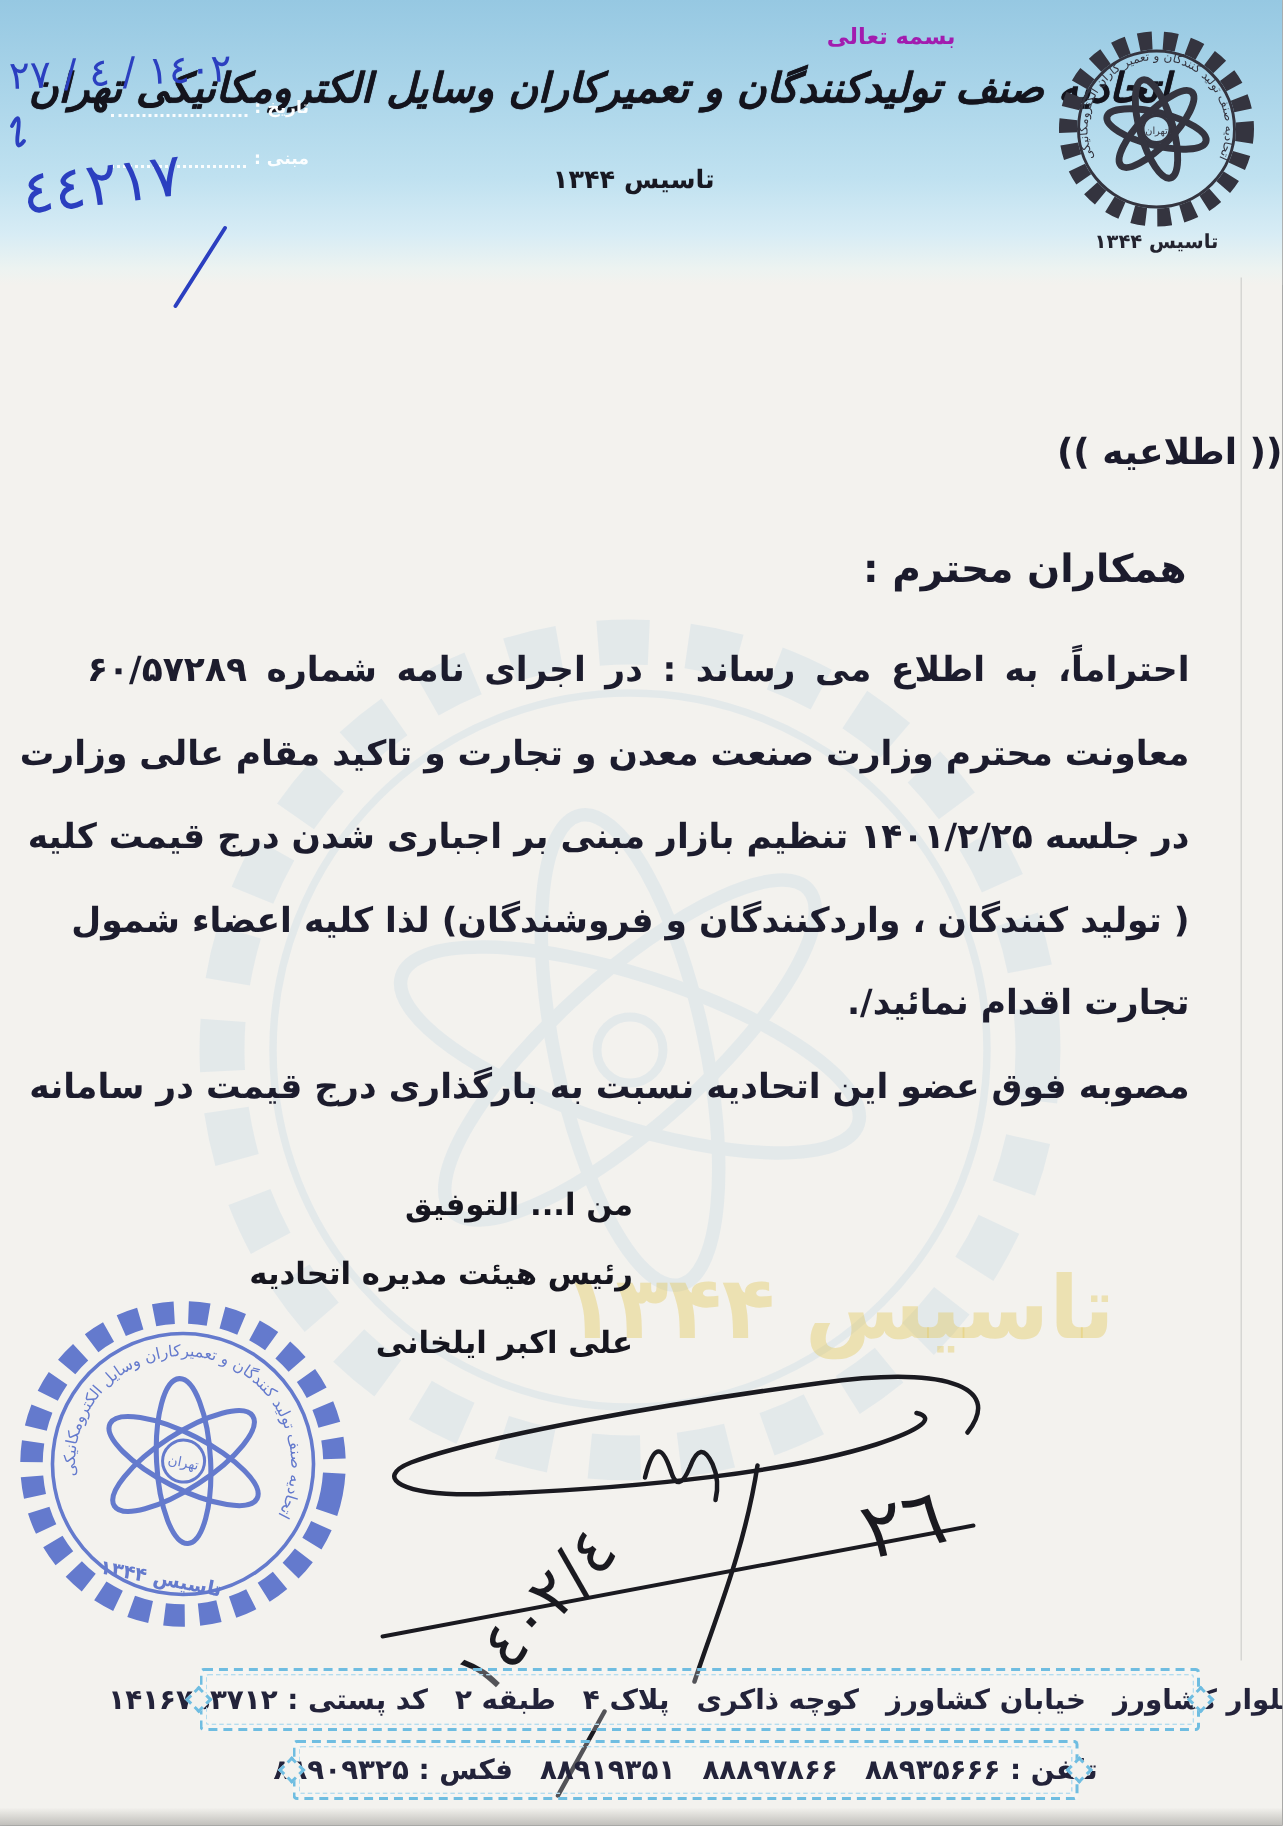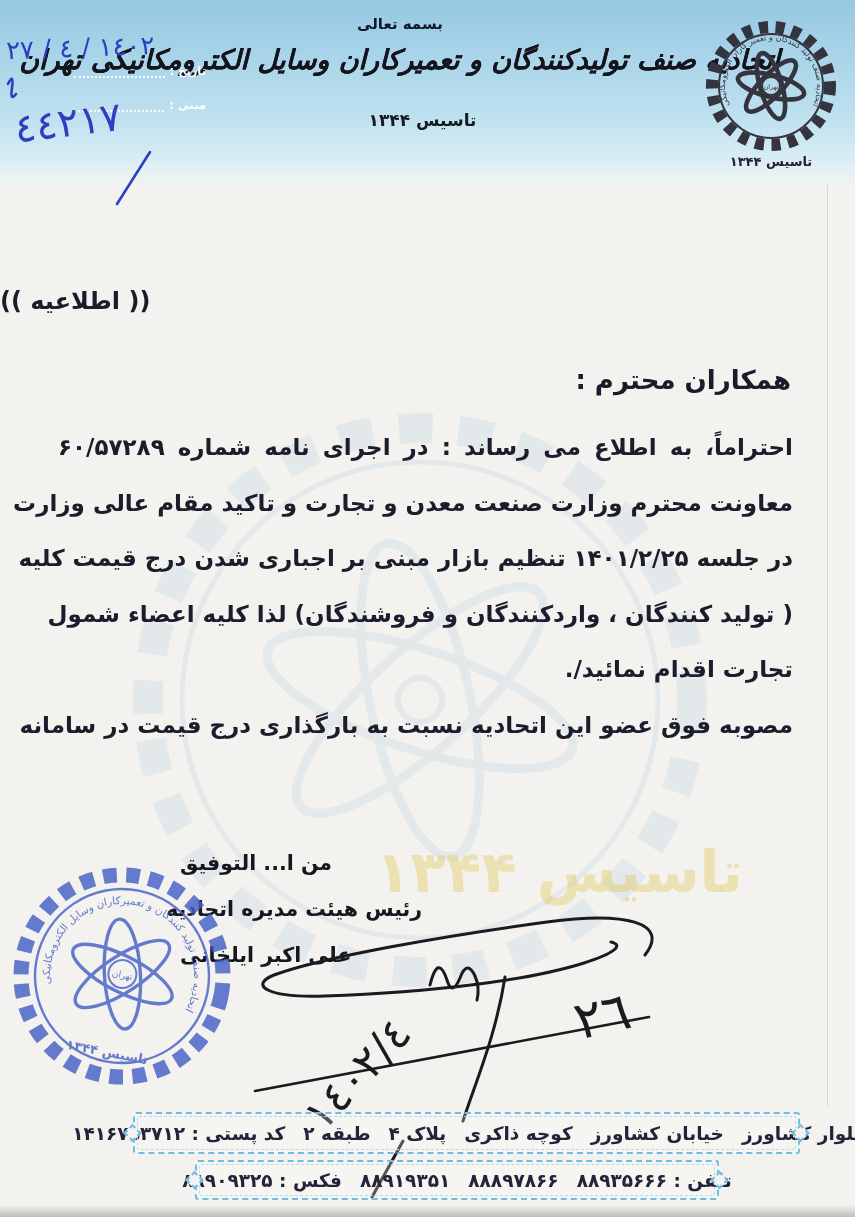--- a/index.html
+++ b/index.html
@@ -9,22 +9,22 @@
     position:relative; width:855px; height:1217px; margin:0 auto;
     background:#f3f2ee; overflow:hidden;
     box-shadow:0 0 8px rgba(0,0,0,.4);
   }
   
   .band {
     position:absolute; top:0; left:0; right:0; height:190px;
     background:linear-gradient(180deg,#96c8e2 0%,#a9d4e9 30%,#bfe1f0 62%,#d7ecf5 82%,#ecf3f1 94%,#f3f2ee 100%);
   }
   .bismillah {
-    position:absolute; top:15px; left:357px; width:280px; text-align:left;
-    font-size:15px; font-weight:bold; color:#0f172a; letter-spacing:.5px;
+    position:absolute; top:15px; left:357px; width:280px; text-align:right;
+    font-size:15px; font-weight:bold; color:#a21caf; letter-spacing:.5px;
   }
   .union-name {
     position:absolute; top:44px; left:55px; right:75px; text-align:center;
     font-size:27px; font-weight:bold; font-style:italic; color:#14141d;
     white-space:nowrap; letter-spacing:-.5px;
     text-shadow:0 0 .5px #14141d;
   }
   .established-main {
     position:absolute; top:110px; left:60px; right:70px; text-align:center;
     font-size:17px; font-weight:bold; color:#181822;
@@ -33,35 +33,35 @@
   .fields { position:absolute; top:44px; left:74px; width:132px; direction:rtl; }
   .field-row { display:flex; align-items:flex-end; gap:5px; height:34px;justify-content:center; }
   .field-label { font-size:11.5px; font-weight:bold; color:#fcfeff; white-space:nowrap; }
   .field-dots { flex:1; border-bottom:2px dotted rgba(255,255,255,.92); height:14px; }
   .hand-top { position:absolute; left:0; top:6px; }
   
   .logo-box { position:absolute; top:16px; right:6px; width:156px; text-align:center; }
   .logo-established { font-size:13px; font-weight:bold; color:#23232f; margin-top:-8px; }
   
   .title {
-    position:absolute; top:287px; left:0; right:0; text-align:left;
+    position:absolute; top:287px; left:0; right:0; text-align:right;
     font-size:24px; font-weight:bold; color:#1b1b2c; direction:rtl;
   }
   .salutation {
     position:absolute; top:365px; right:64px;
     font-size:26px; font-weight:bold; color:#1b1b2c; direction:rtl;
   }
   .body-text { position:absolute; top:420px; right:62px; left:58px; direction:rtl; }
   .body-line {
     font-size:23px; font-weight:bold; color:#1c1c2d; line-height:55.5px;
     text-align:justify; text-align-last:justify; white-space:nowrap;
   }
   .body-line.last { text-align-last:right; }
   
-  .sig-block { position:absolute; top:840px; left:180px; width:242px; direction:rtl; text-align:left; }
+  .sig-block { position:absolute; top:780px; left:180px; width:242px; direction:rtl; text-align:right; }
   .sig-line { font-size:20.5px; font-weight:bold; color:#16161f; line-height:46px; white-space:nowrap; }
   
   .wm-logo { position:absolute; left:95px; top:380px; opacity:.13; pointer-events:none; }
   .wm-year {
     position:absolute; top:838px; right:112px; direction:rtl;
     font-size:58px; font-weight:bold; color:rgba(226,196,82,.38);
     pointer-events:none; letter-spacing:4px;
   }
   
   .stamp { position:absolute; left:0px; top:852px; opacity:.82; }

